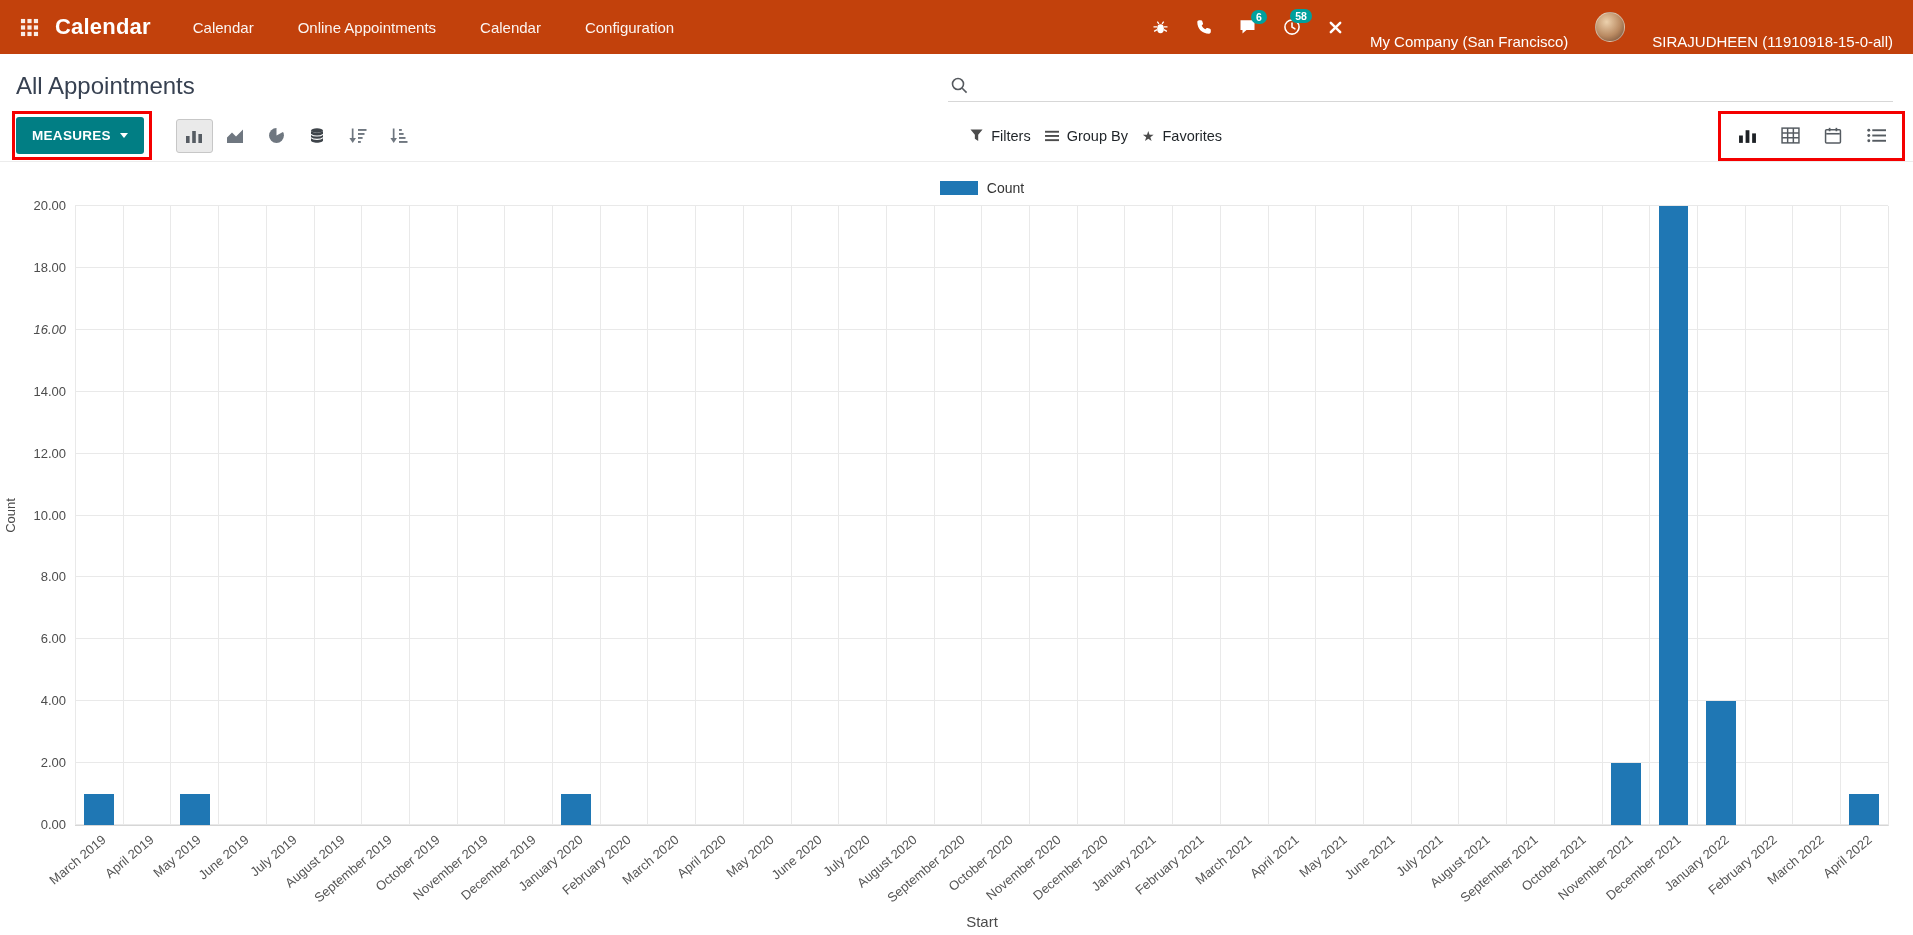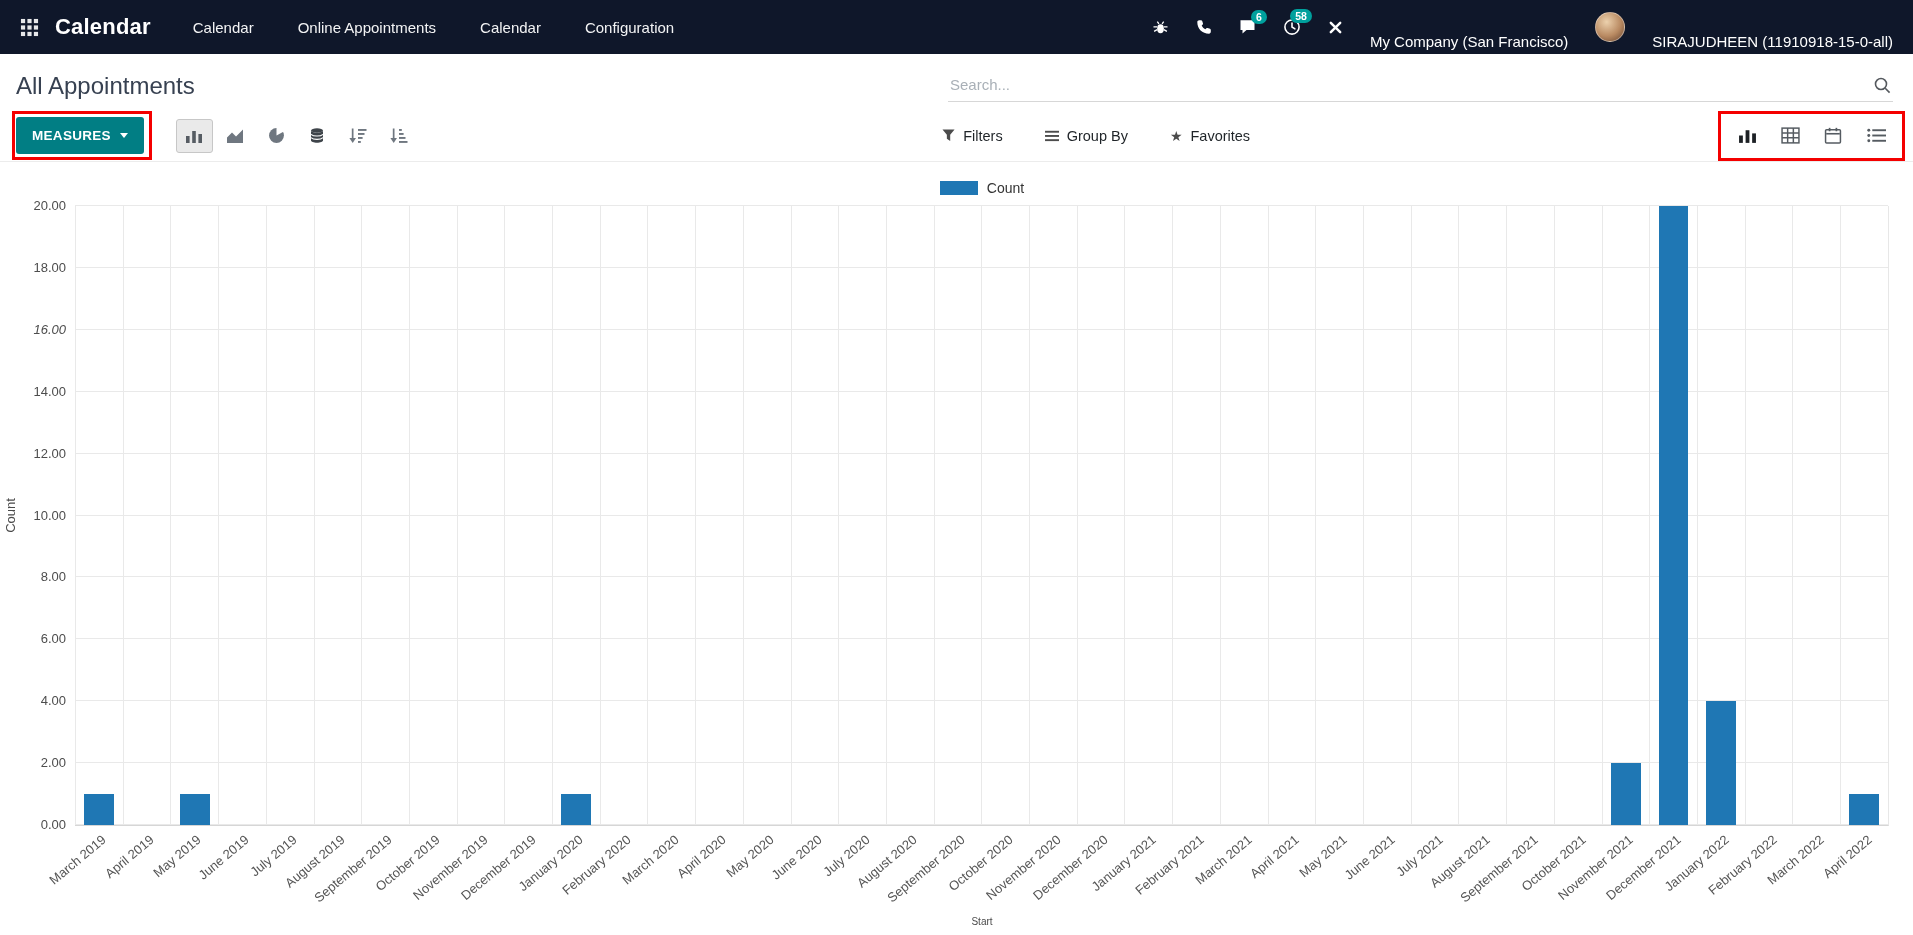--- a/index.html
+++ b/index.html
@@ -5,21 +5,21 @@
   * { box-sizing: border-box; }
   html,body { margin:0; padding:0; }
   body {
     width:1913px; height:935px; overflow:hidden;
     background:#fff;
     font-family:"Liberation Sans","DejaVu Sans",sans-serif;
     color:#212529;
   }
   
   .topbar {
-    height:54px; background:#0f172a; color:#fff;
+    height:54px; background:#c2410c; color:#fff;
     display:flex; align-items:center; justify-content:space-between;
     padding:0 20px 0 14px;
   }
   .topbar-left { display:flex; align-items:center; }
   .apps-btn { background:none; border:none; padding:6px; margin-right:10px; cursor:pointer; display:flex; }
   .app-name { font-size:22px; font-weight:700; margin-right:42px; letter-spacing:.2px; }
   .menus { display:flex; gap:44px; font-size:15px; }
   .menus a { color:#fff; text-decoration:none; opacity:.95; cursor:pointer; }
   .topbar-right { display:flex; align-items:center; gap:27px; font-size:15px; }
   .icon-btn { position:relative; display:flex; align-items:center; cursor:pointer; background:none; border:none; padding:0; }
@@ -56,21 +56,21 @@
     display:flex; align-items:center; gap:9px; cursor:pointer; font-family:inherit;
   }
   .caret-down { width:0; height:0; border-left:4.5px solid transparent; border-right:4.5px solid transparent; border-top:5px solid #fff; }
   .chart-type-group { display:flex; align-items:center; gap:4px; margin-left:32px; }
   .ct-btn {
     width:37px; height:34px; display:flex; align-items:center; justify-content:center;
     color:#6f7780; background:none; border:1px solid transparent; border-radius:3px; cursor:pointer;
   }
   .ct-btn.active { background:#eaeaea; border-color:#c7c7c7; color:#565c63; }
   .ct-btn.dark { color:#3e444a; }
-  .mid-controls { position:absolute; left:57.3%; transform:translateX(-50%); display:flex; align-items:center; gap:42px; }
+  .mid-controls { position:absolute; left:57.3%; transform:translateX(-50%); display:flex; align-items:center; gap:14px; }
   .mc-btn {
     display:flex; align-items:center; gap:8px; background:none; border:none; cursor:pointer;
     font-size:14.5px; color:#1f2428; font-family:inherit; padding:0;
   }
   .star-glyph { font-size:14px; color:#4c4c4c; line-height:1; }
   .view-switcher { display:flex; align-items:center; gap:9px; }
   .vs-btn { width:34px; height:32px; display:flex; align-items:center; justify-content:center; background:none; border:none; cursor:pointer; color:#555b61; }
   .vs-btn.active { color:#1d2125; }
   .right-area { margin-left:auto; display:flex; align-items:center; }
   
@@ -85,21 +85,21 @@
   .hgrids div { position:absolute; left:0; right:0; height:1px; background:#e9e9e9; }
   .slots { position:absolute; inset:0; display:flex; }
   .slot { flex:1 1 0; border-left:1px solid #e9e9e9; display:flex; align-items:flex-end; justify-content:center; }
   .bar { width:64%; }
   .ytick { position:absolute; right:calc(100% + 9px); font-size:13px; color:#4d4d4d; line-height:16px; }
   .xticks { position:relative; height:88px; }
   .xtick {
     position:absolute; top:6px; font-size:13px; color:#555; white-space:nowrap;
     transform:rotate(-40deg) translateX(-100%); transform-origin:0 0;
   }
-  .x-axis-title { text-align:center; font-size:10px; color:#4a4a4a; margin-top:0; line-height:16px; }
+  .x-axis-title { text-align:center; font-size:15px; color:#4a4a4a; margin-top:0; line-height:16px; }
 </style>
 </head>
 <body>
 
 <header class="topbar">
   <div class="topbar-left">
     <button class="apps-btn">
       <svg width="19" height="19" viewBox="0 0 20 20">
           <g fill="#ffffff" opacity="0.9">
         <rect x="1" y="1" width="4.4" height="4.4"></rect>
@@ -157,21 +157,20 @@
     </button>
     <a class="company">My Company (San Francisco)</a>
     <span class="avatar"></span>
     <a class="user">SIRAJUDHEEN (11910918-15-0-all)</a>
   </div>
 </header>
 
 <div class="breadcrumb-row">
   <h1 class="page-title">All Appointments</h1>
   <div class="search">
-    <input placeholder="Search..." style="">
     <button class="search-btn">
       <svg width="18" height="18" viewBox="0 0 18 18">
           <circle cx="8" cy="8" r="5.5" fill="none" stroke="#55595e" stroke-width="1.6"></circle>
           <path d="M12.2 12.2 L16.6 16.6" stroke="#55595e" stroke-width="1.6"></path>
         </svg>
     </button>
   </div>
 </div>
 
 <div class="control-row">

